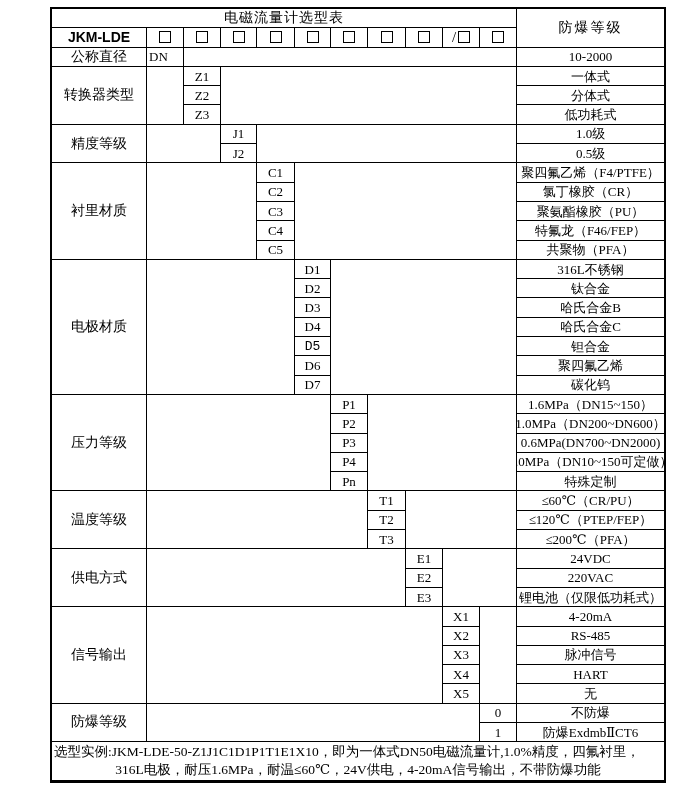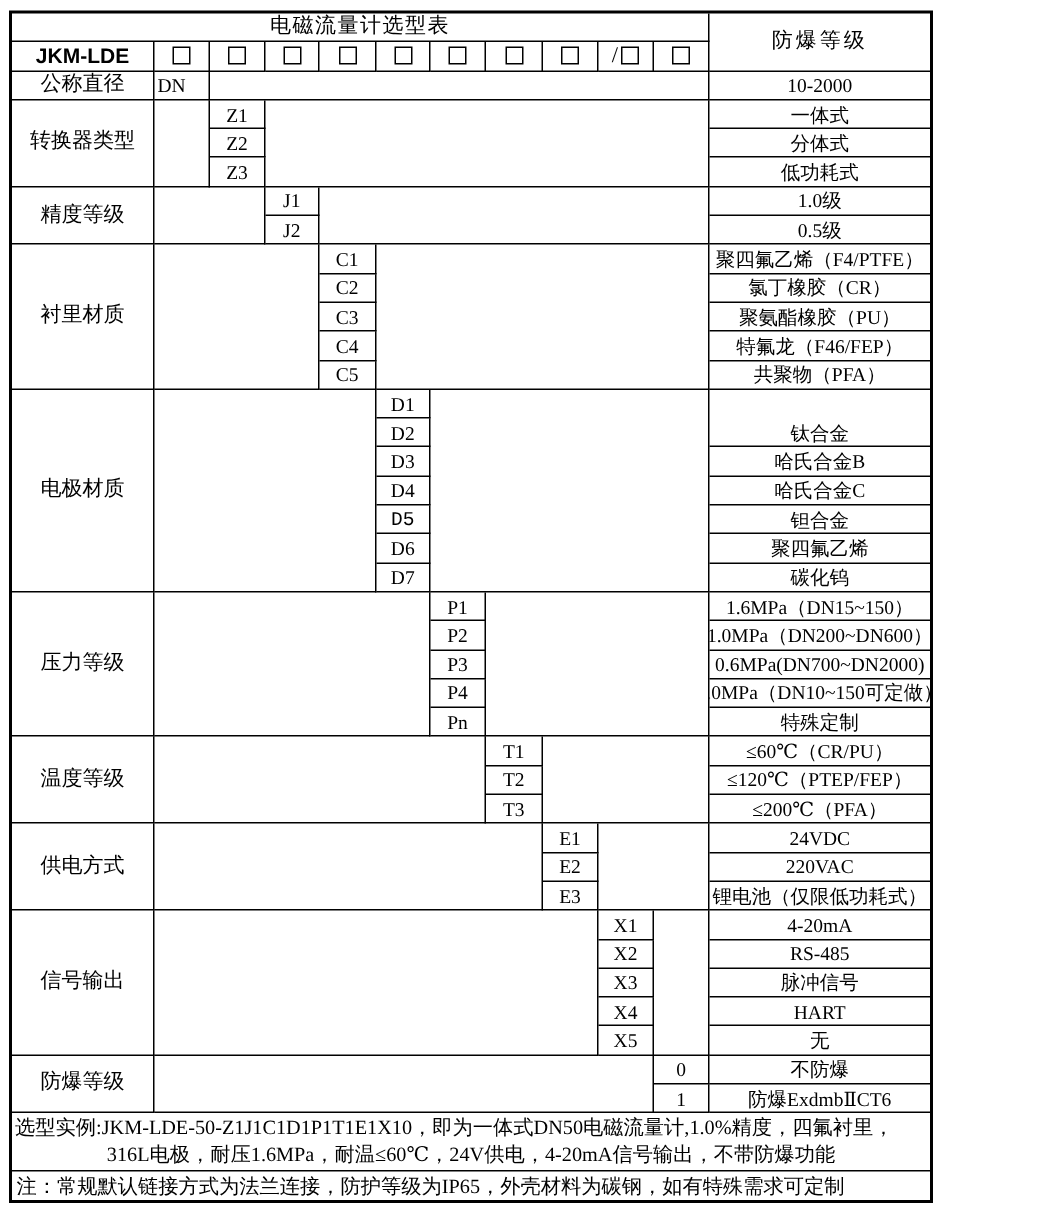--- a/index.html
+++ b/index.html
@@ -10,20 +10,21 @@
     font-family: "Liberation Serif", "DejaVu Serif", serif;
     color: #000000;
   }
   .table {
     width: 616px;
     border: 2px solid #000000;
     display: grid;
     grid-template-columns: 95px 37px 37px 36px 38px 36px 37px 38px 37px 37px 37px 1fr;
     grid-auto-rows: 19.3px;
     background: #ffffff;
+    margin-left: 44px;
   }
   .cell {
     border-right: 1px solid #000000;
     border-bottom: 1px solid #000000;
     display: flex;
     align-items: center;
     justify-content: center;
     overflow: hidden;
     font-size: 13px;
     line-height: 1;
@@ -135,20 +136,21 @@
     <div class="cell code-cell" style="grid-area: 11 / 5;">C3</div>
     <div class="cell desc-cell last-col" style="grid-area: 11 / 12;">聚氨酯橡胶（PU）</div>
     <div class="cell code-cell" style="grid-area: 12 / 5; text-align: center;">C4</div>
     <div class="cell desc-cell last-col" style="grid-area: 12 / 12;">特氟龙（F46/FEP）</div>
     <div class="cell code-cell" style="grid-area: 13 / 5;">C5</div>
     <div class="cell desc-cell last-col" style="grid-area: 13 / 12;">共聚物（PFA）</div>
     <div class="cell " style="grid-area: 9 / 6 / 14 / 12;"></div>
     <div class="cell section-label" style="grid-area: 14 / 1 / 21;">电极材质</div>
     <div class="cell " style="grid-area: 14 / 2 / 21 / 6;"></div>
     <div class="cell code-cell" style="grid-area: 14 / 6;">D1</div>
+    <div class="cell desc-cell last-col" style="grid-area: 14 / 12;">316L不锈钢</div>
     <div class="cell code-cell" style="grid-area: 15 / 6;">D2</div>
     <div class="cell desc-cell last-col" style="grid-area: 15 / 12;">钛合金</div>
     <div class="cell code-cell" style="grid-area: 16 / 6;">D3</div>
     <div class="cell desc-cell last-col" style="grid-area: 16 / 12;">哈氏合金B</div>
     <div class="cell code-cell" style="grid-area: 17 / 6;">D4</div>
     <div class="cell desc-cell last-col" style="grid-area: 17 / 12;">哈氏合金C</div>
     <div class="cell code-cell" style="grid-area: 18 / 6; font-family: Liberation Mono, monospace;">D5</div>
     <div class="cell desc-cell last-col" style="grid-area: 18 / 12;">钽合金</div>
     <div class="cell code-cell" style="grid-area: 19 / 6;">D6</div>
     <div class="cell desc-cell last-col" style="grid-area: 19 / 12;">聚四氟乙烯</div>
@@ -202,14 +204,13 @@
     <div class="cell section-label" style="grid-area: 37 / 1 / 39;">防爆等级</div>
     <div class="cell " style="grid-area: 37 / 2 / 39 / 11;"></div>
     <div class="cell code-cell" style="grid-area: 37 / 11;">0</div>
     <div class="cell desc-cell last-col" style="grid-area: 37 / 12;">不防爆</div>
     <div class="cell code-cell" style="grid-area: 38 / 11;">1</div>
     <div class="cell desc-cell last-col" style="grid-area: 38 / 12;">防爆ExdmbⅡCT6</div>
     <div class="cell footer-example last-col" style="grid-area: 39 / 1 / 41 / 13;">
       <div class="line1">选型实例:JKM-LDE-50-Z1J1C1D1P1T1E1X10，即为一体式DN50电磁流量计,1.0%精度，四氟衬里，</div>
       <div class="line2">316L电极，耐压1.6MPa，耐温≤60℃，24V供电，4-20mA信号输出，不带防爆功能</div>
     </div>
-    <div class="cell footer-note last-col no-bottom" style="grid-area: 41 / 1 / auto / 13;">注：常规默认链接方式为法兰连接，防护等级为IP65，外壳材料为碳钢，如有特殊需求可定制</div>
   </div>
 
 </body></html>

